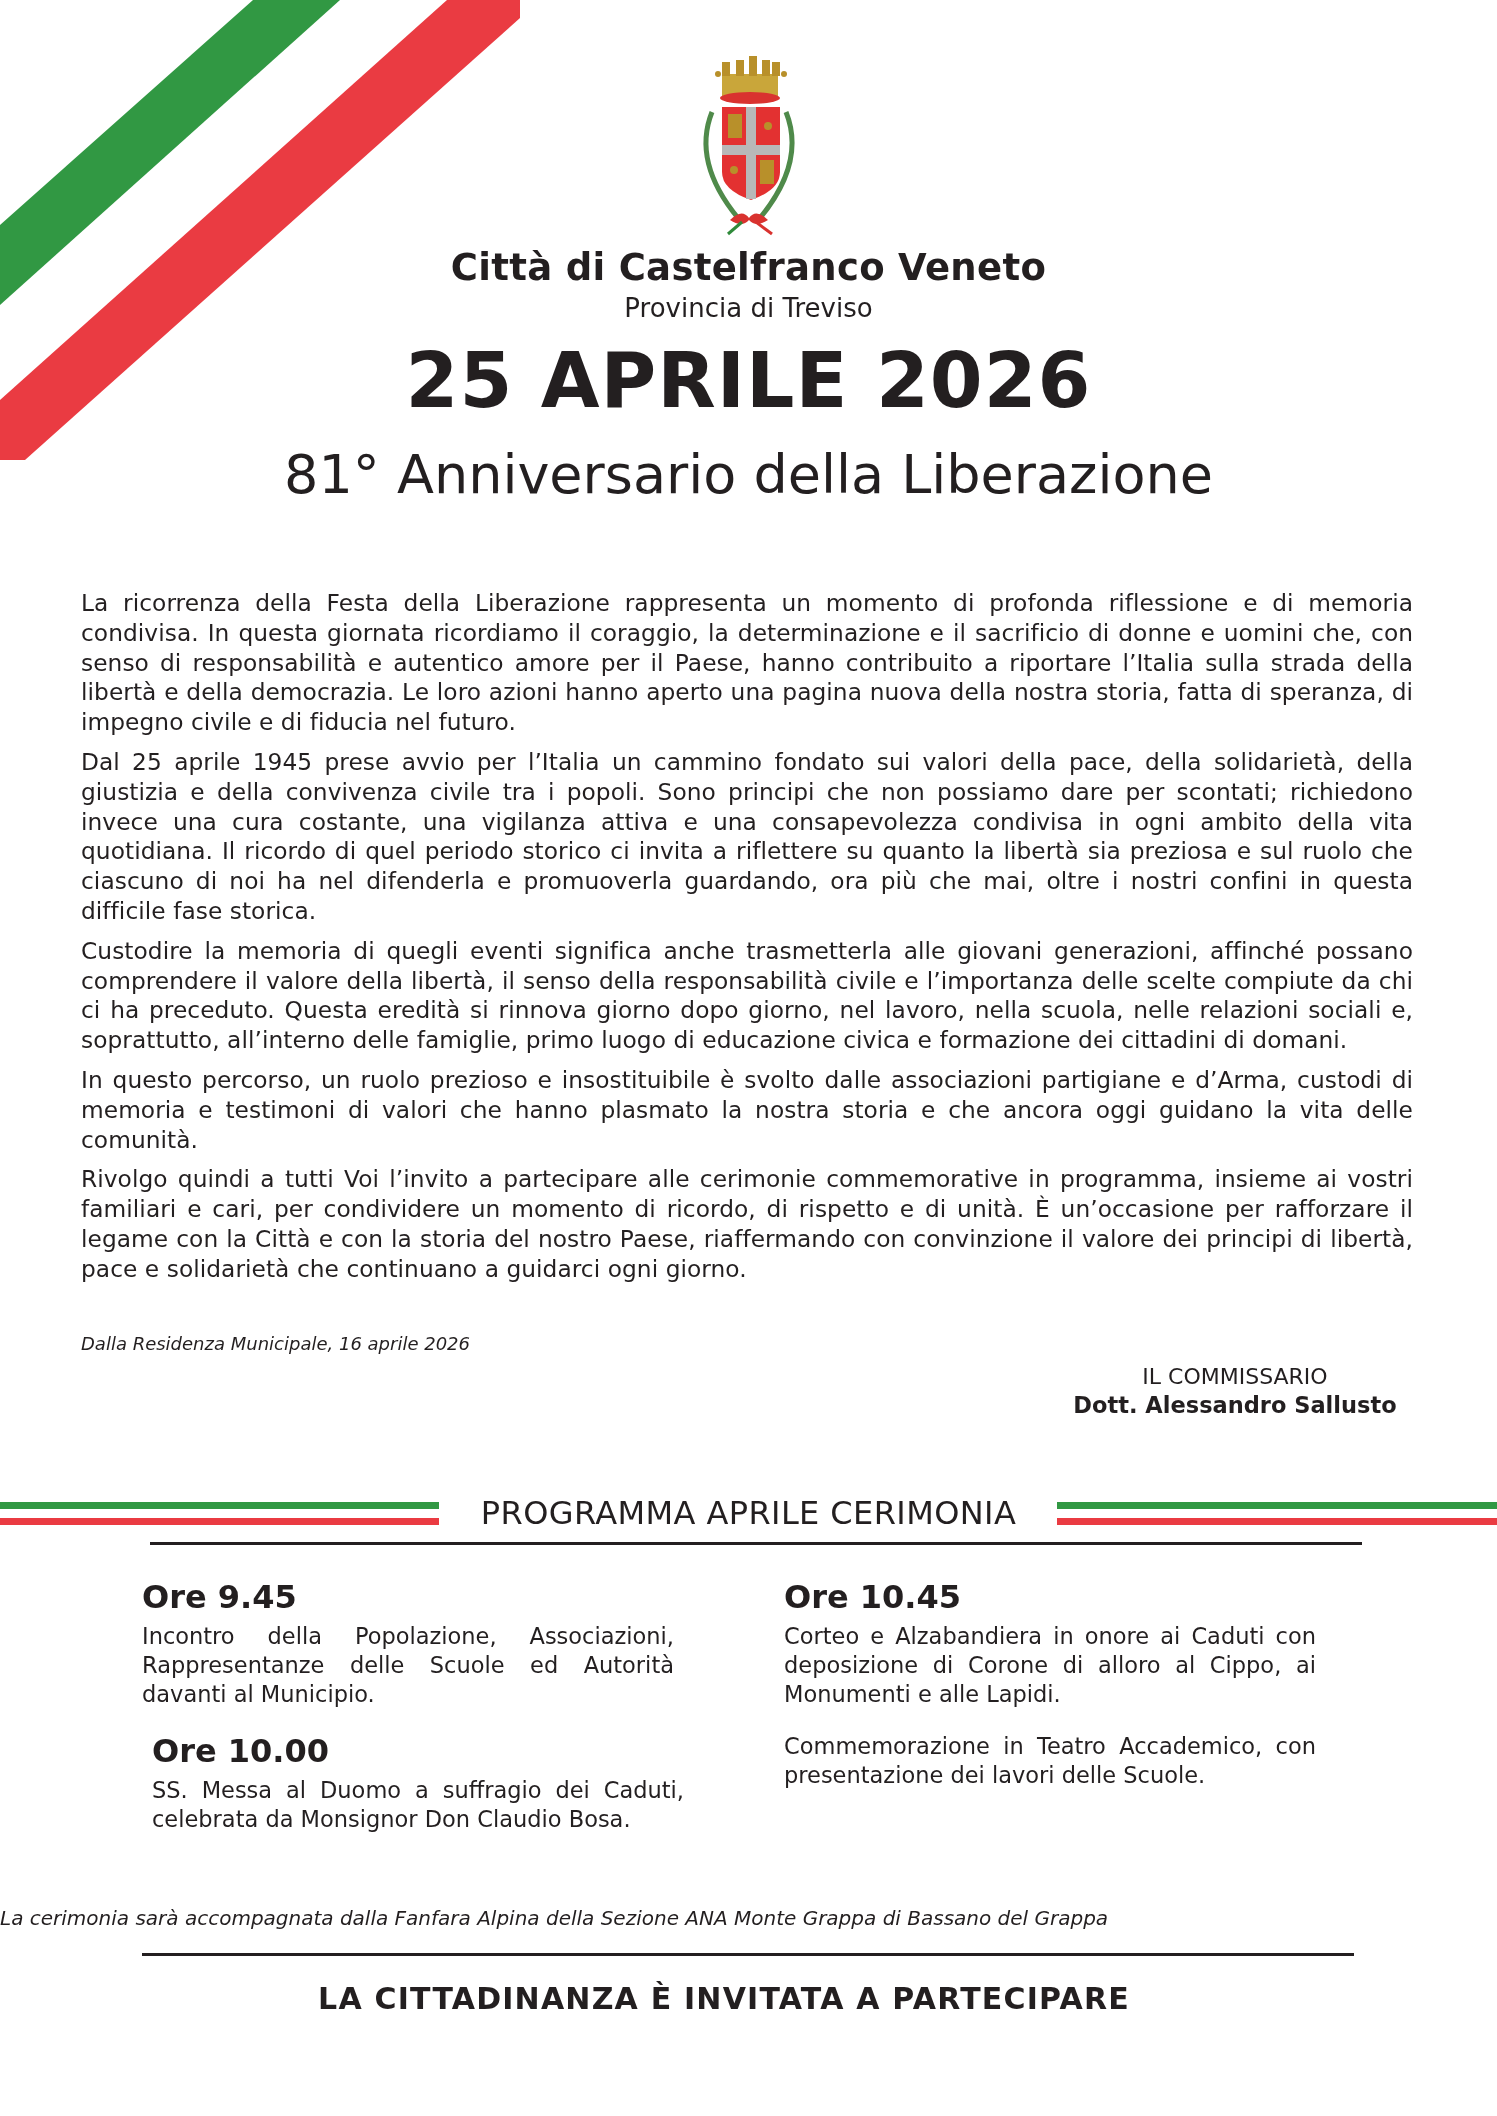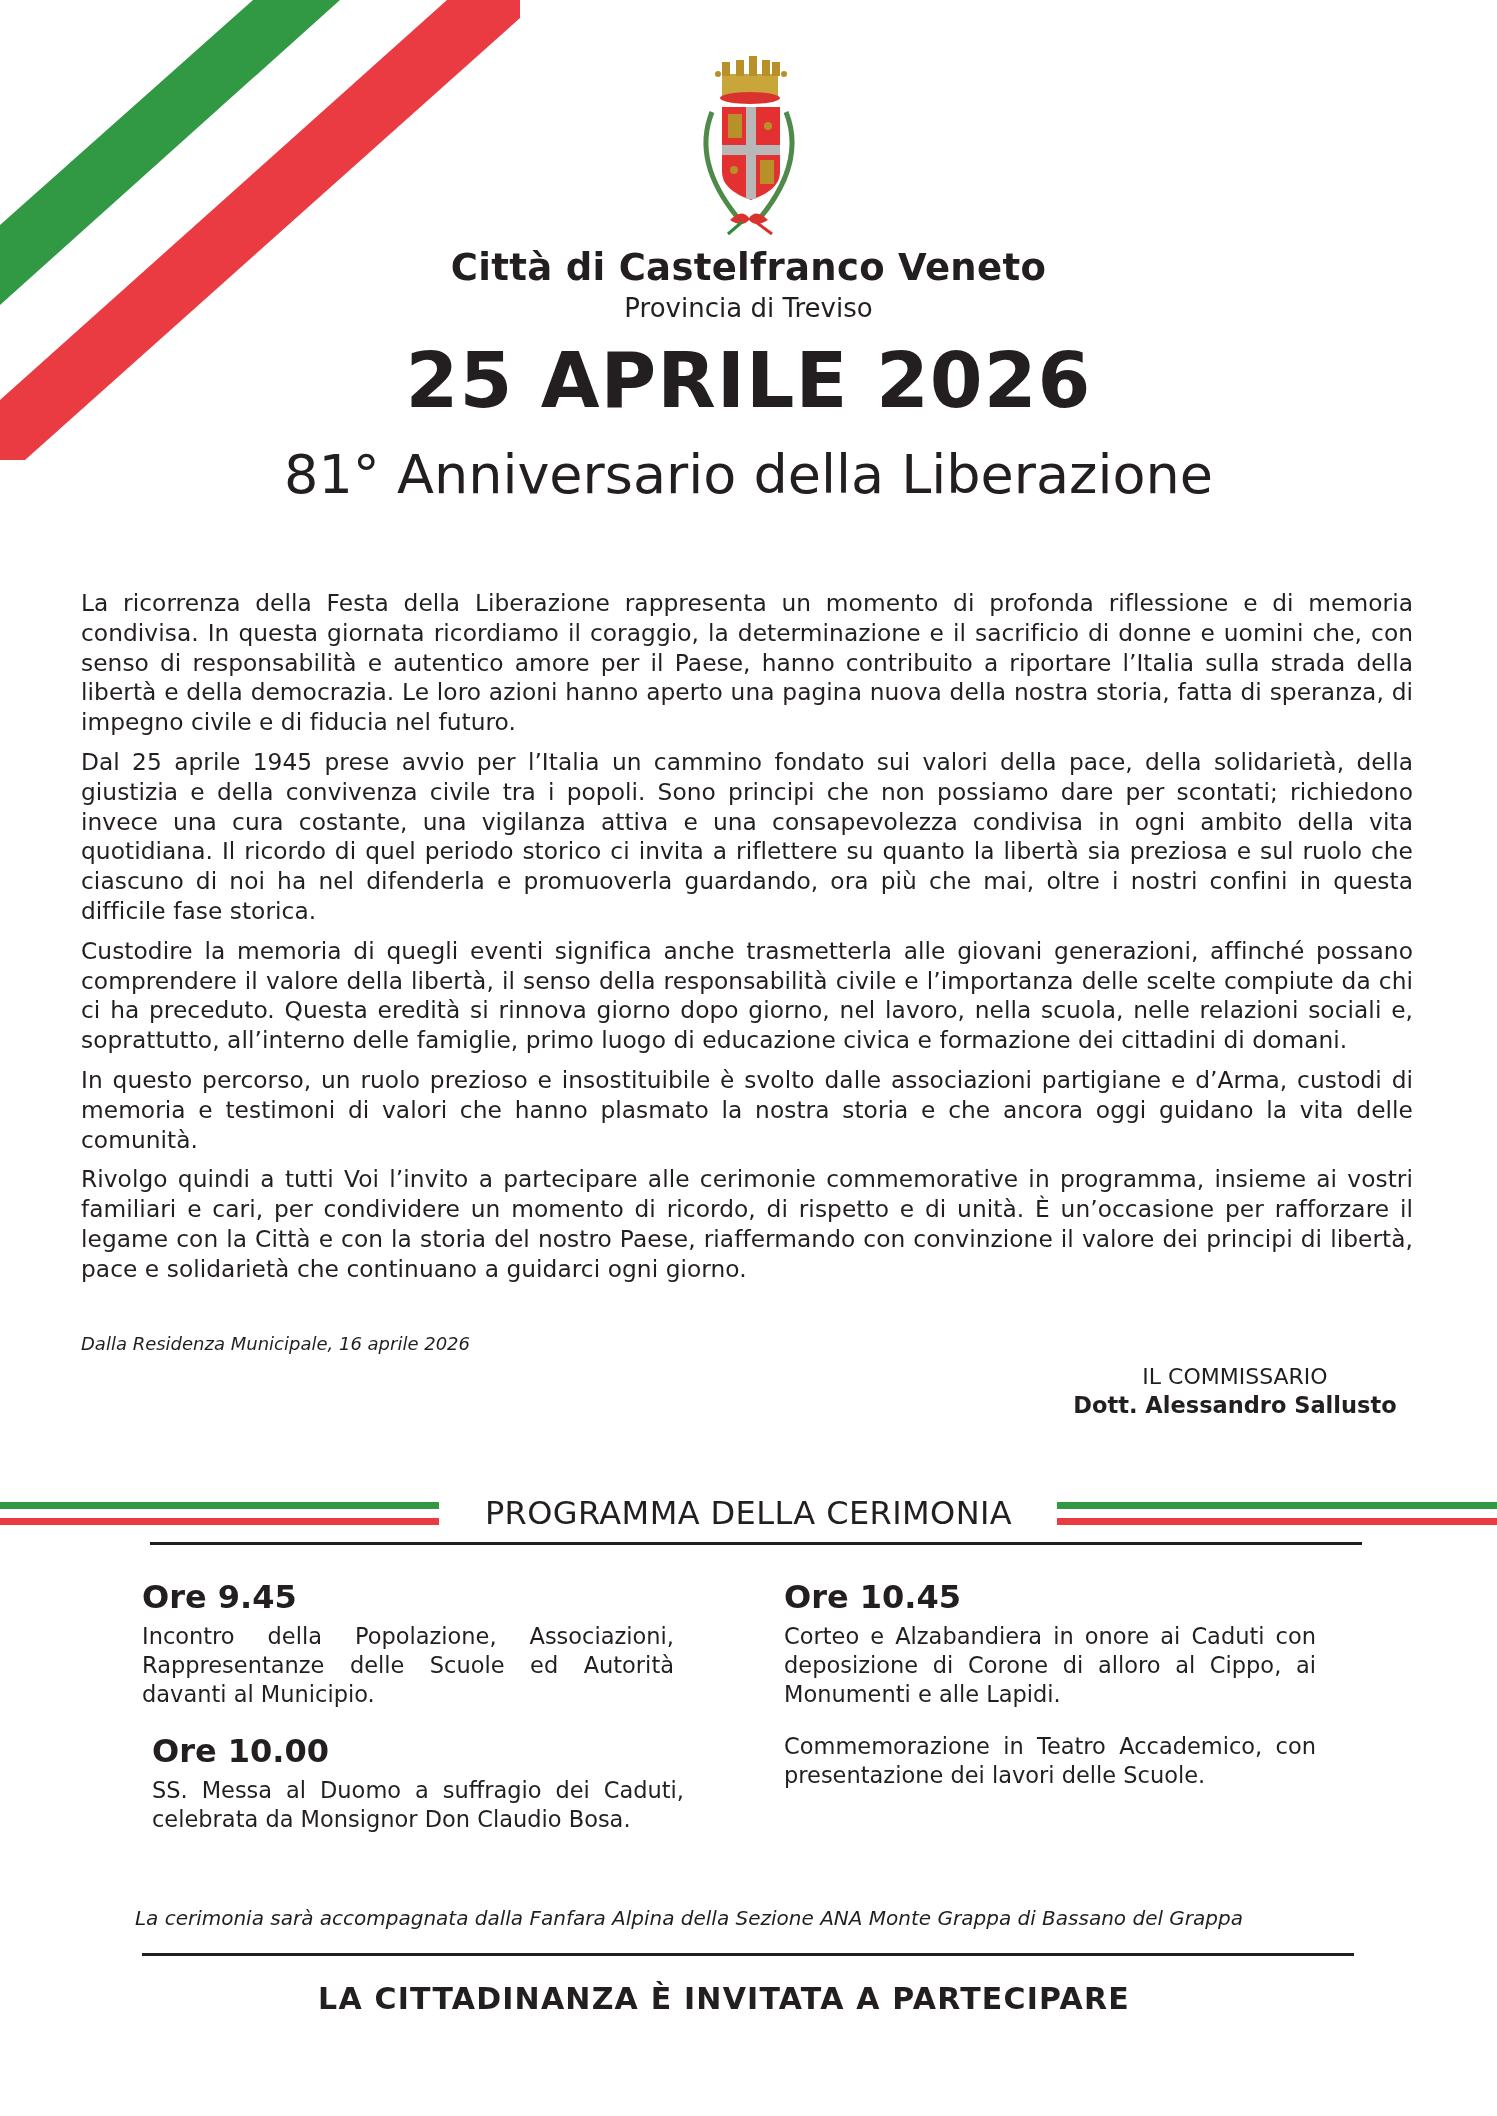--- a/index.html
+++ b/index.html
@@ -33,21 +33,21 @@
 
     .band-stripe { position: absolute; height: 7px; }
     #program-title { left: 0; width: 1497px; text-align: center; top: 1494px; font-size: 32px; letter-spacing: 0.4px; }
     .rule { position: absolute; height: 3px; background: #231f20; }
 
     .event { position: absolute; width: 532px; }
     .event-time { font-size: 32px; font-weight: bold; margin-bottom: 6px; }
     .event-desc { font-size: 22.5px; line-height: 29px; text-align: justify; text-align-last: left; }
     .event-desc b { font-weight: normal; }
 
-    #band-note { left: 0; width: 1243px; text-align: right; top: 1906px; font-size: 20px; font-style: italic; }
+    #band-note { left: 0; width: 1243px; text-align: left; top: 1906px; font-size: 20px; font-style: italic; }
     #invitation { left: 0; width: 1448px; text-align: center; top: 1981px; font-size: 30px; font-weight: bold; letter-spacing: 1.2px; }
   </style>
 </head>
 <body style="color: rgb(35, 31, 32);">
 
 <svg id="tricolore" viewBox="0 0 520 470">
   <polygon points="253,0 340,0 0,305 0,225" fill="#319843"></polygon>
   <polygon points="447,0 520,0 520,18 25,460 0,460 0,400" fill="#ea3b42"></polygon>
 </svg>
 
@@ -100,21 +100,21 @@
 </div>
 
 <div class="abs" id="place-date">Dalla Residenza Municipale, 16 aprile 2026</div>
 <div class="abs" id="signer-role">IL COMMISSARIO</div>
 <div class="abs" id="signer-name">Dott. Alessandro Sallusto</div>
 
 <div class="band-stripe" style="left: 0px; top: 1502px; width: 439px; background: rgb(49, 152, 67);"></div>
 <div class="band-stripe" style="left: 0px; top: 1518px; width: 439px; background: rgb(234, 59, 66);"></div>
 <div class="band-stripe" style="left: 1057px; top: 1502px; width: 440px; background: rgb(49, 152, 67);"></div>
 <div class="band-stripe" style="left: 1057px; top: 1518px; width: 440px; background: rgb(234, 59, 66);"></div>
-<div class="abs" id="program-title">PROGRAMMA DELLA CERIMONIA</div>
+<div class="abs" id="program-title">PROGRAMMA APRILE CERIMONIA</div>
 <div class="rule" style="left:150px; top:1542px; width:1212px;"></div>
 
 <div class="event" style="left:142px; top:1578px;">
   <div class="event-time">Ore 9.45</div>
   <div class="event-desc"><b>Incontro</b><span> della Popolazione, Associazioni, Rappresentanze delle Scuole ed Autorità davanti al Municipio.</span></div>
 </div>
 <div class="event" style="left:152px; top:1732px;">
   <div class="event-time">Ore 10.00</div>
   <div class="event-desc"><b>SS. Messa</b><span> al Duomo a suffragio dei Caduti, celebrata da Monsignor Don Claudio Bosa.</span></div>
 </div>

